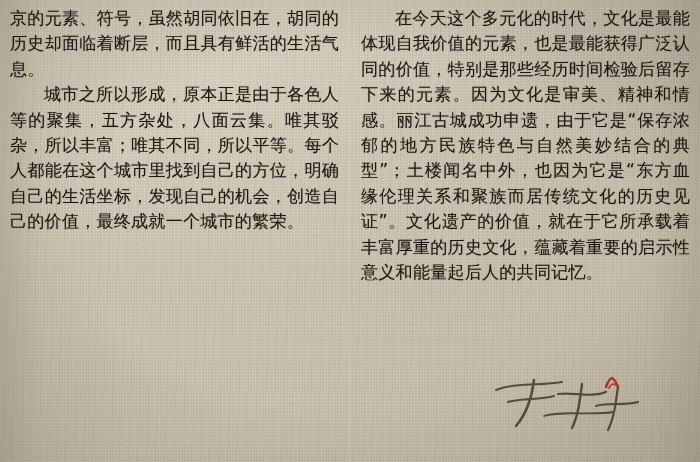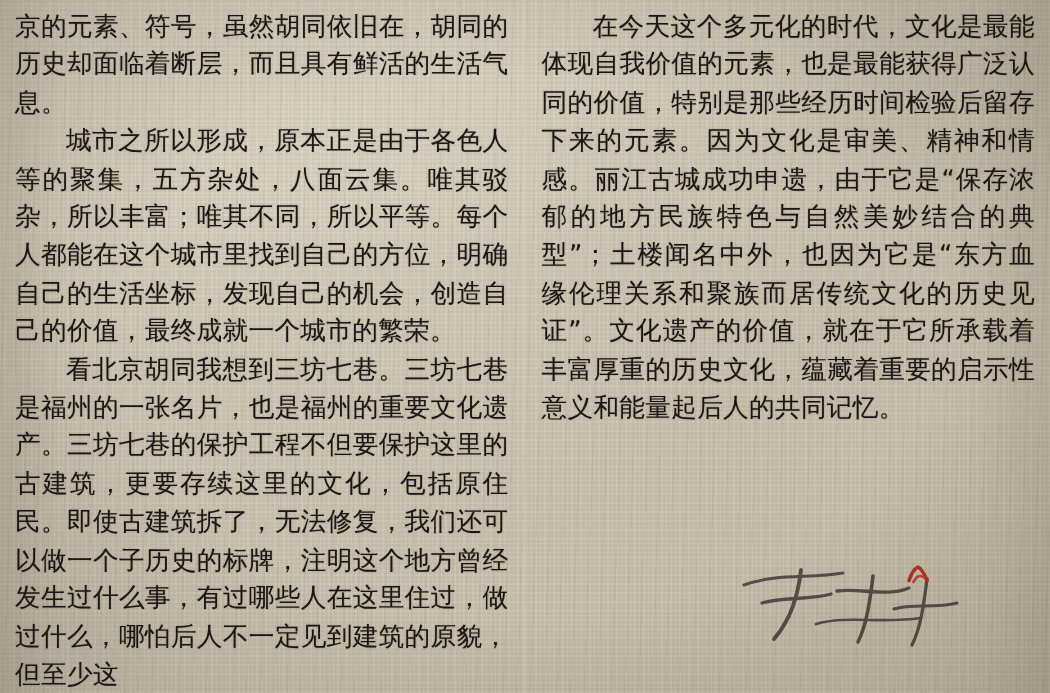--- a/index.html
+++ b/index.html
@@ -119,21 +119,20 @@
 
 <div class="page">
 
   <div class="gutter"></div>
 
   <div class="columns">
 
     <div class="column">
       <p class="para">京的元素、符号，虽然胡同依旧在，胡同的历史却面临着断层，而且具有鲜活的生活气息。</p>
       <p class="para indent">城市之所以形成，原本正是由于各色人等的聚集，五方杂处，八面云集。唯其驳杂，所以丰富；唯其不同，所以平等。每个人都能在这个城市里找到自己的方位，明确自己的生活坐标，发现自己的机会，创造自己的价值，最终成就一个城市的繁荣。</p>
-      <p class="para indent">看北京胡同我想到三坊七巷。三坊七巷是福州的一张名片，也是福州的重要文化遗产。三坊七巷的保护工程不但要保护这里的古建筑，更要存续这里的文化，包括原住民。即使古建筑拆了，无法修复，我们还可以做一个子历史的标牌，注明这个地方曾经发生过什么事，有过哪些人在这里住过，做过什么，哪怕后人不一定见到建筑的原貌，但至少这</p>
     </div>
 
     <div class="column">
       <p class="para indent">在今天这个多元化的时代，文化是最能体现自我价值的元素，也是最能获得广泛认同的价值，特别是那些经历时间检验后留存下来的元素。因为文化是审美、精神和情感。丽江古城成功申遗，由于它是“保存浓郁的地方民族特色与自然美妙结合的典型”；土楼闻名中外，也因为它是“东方血缘伦理关系和聚族而居传统文化的历史见证”。文化遗产的价值，就在于它所承载着丰富厚重的历史文化，蕴藏着重要的启示性意义和能量起后人的共同记忆。</p>
     </div>
 
   </div>
 
   <svg class="red-mark" viewBox="0 0 16 14">
     <path d="M2 11 C4 5, 6 3, 8 2 C10 3, 12 6, 14 11" stroke="#a8322a" stroke-width="2.4" fill="none" stroke-linecap="round"></path>

